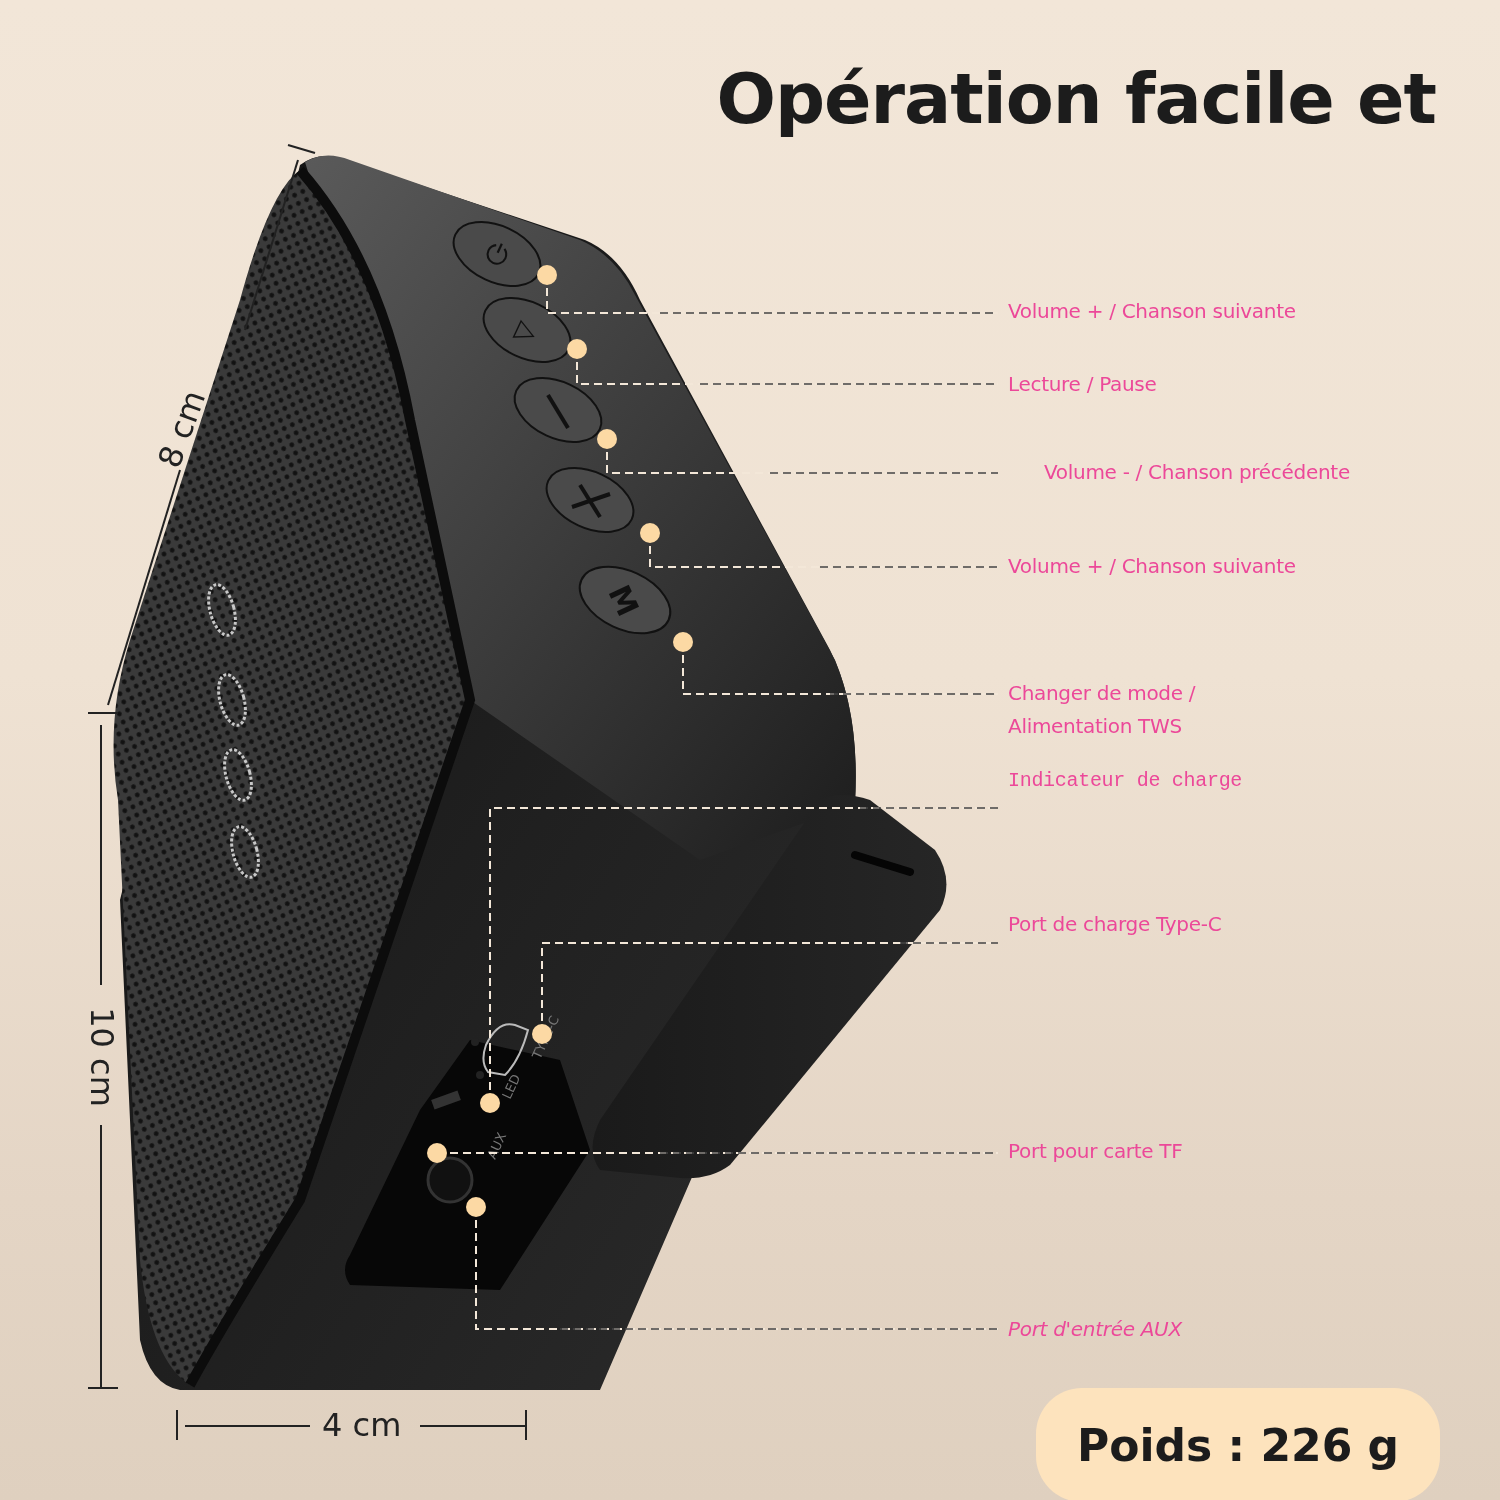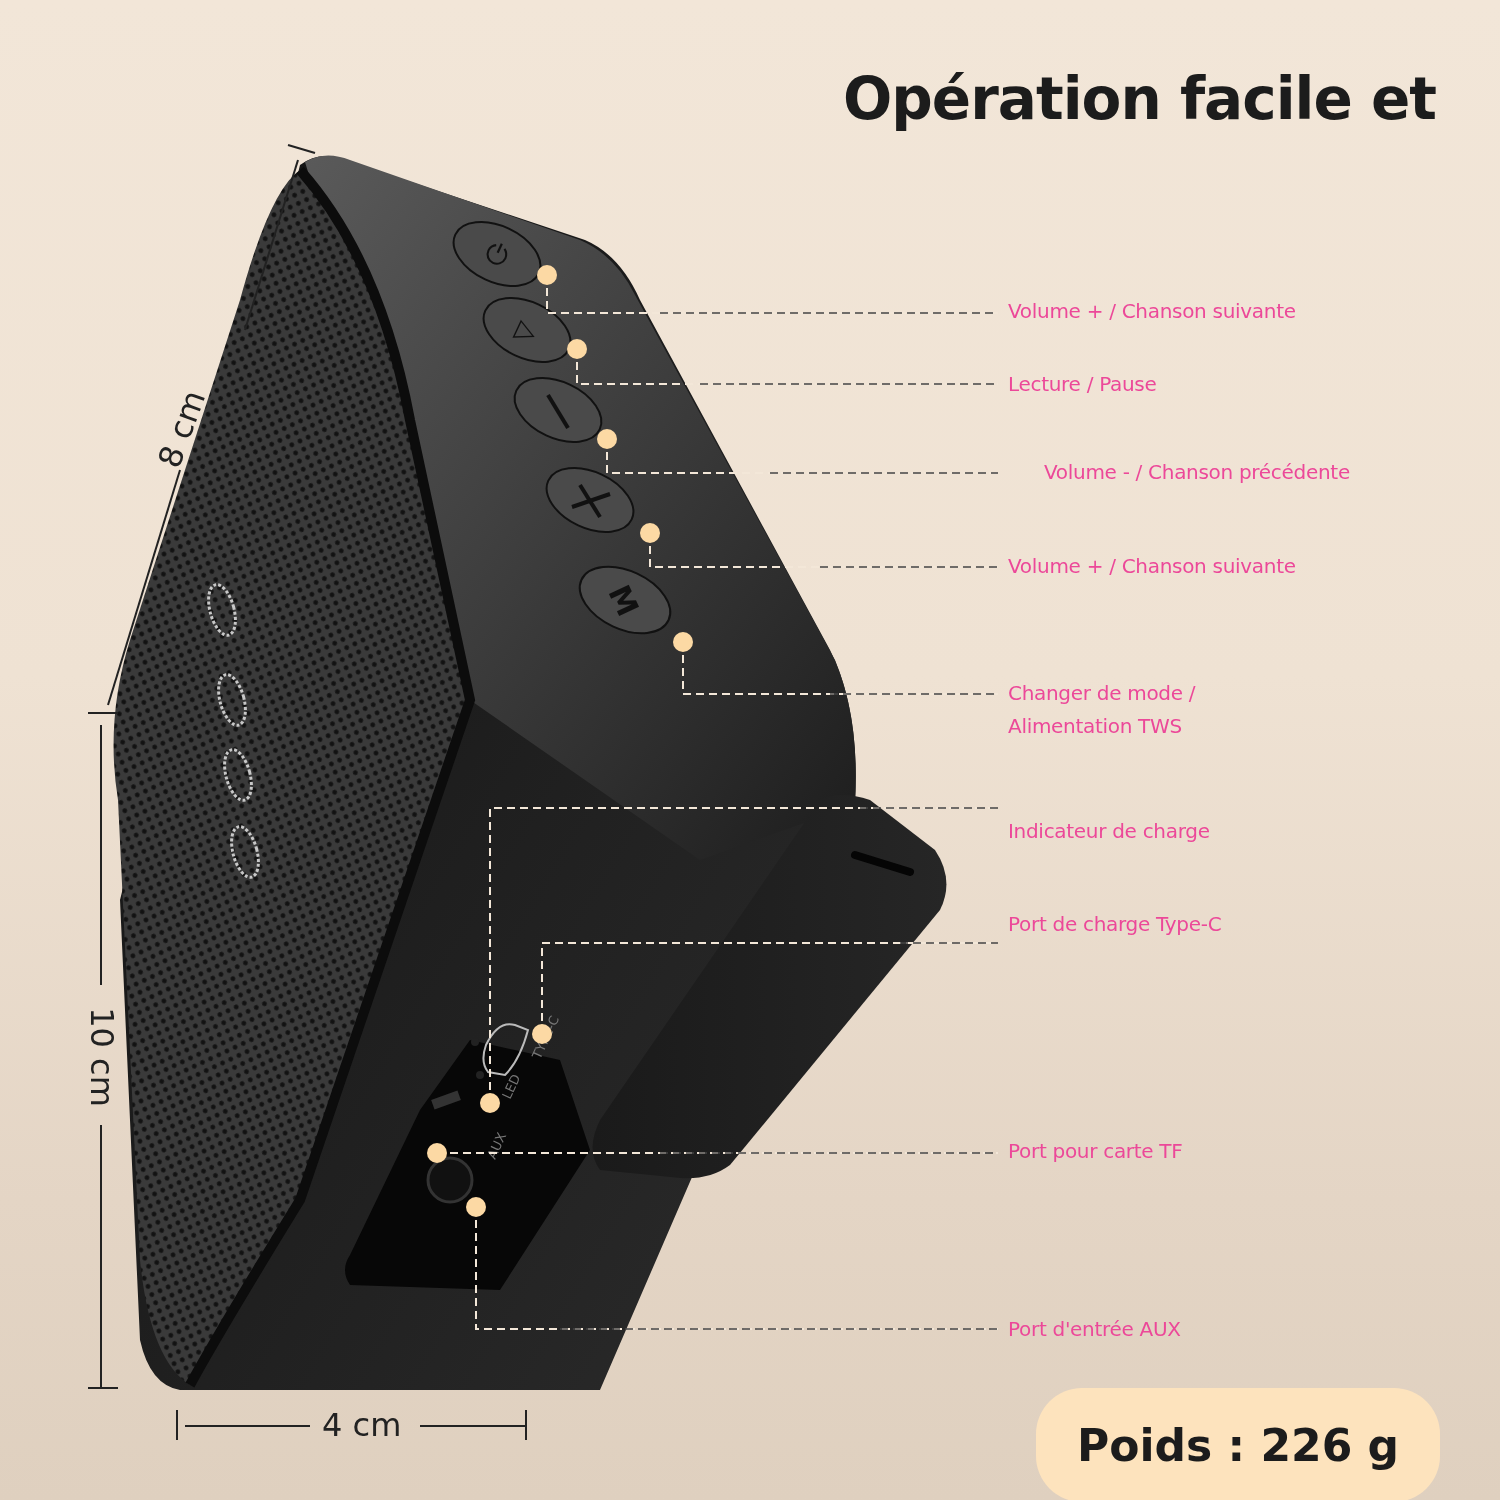--- a/index.html
+++ b/index.html
@@ -5,21 +5,21 @@
   html, body { margin: 0; padding: 0; }
   body {
     width: 1500px; height: 1500px; overflow: hidden; position: relative;
     background: linear-gradient(180deg, #f2e6d8 0%, #efe2d3 45%, #e4d5c5 80%, #dfd0bf 100%);
     font-family: "DejaVu Sans", "Liberation Sans", sans-serif;
     color: #1e1e1e;
   }
   .title {
     position: absolute; right: 64px; top: 48px; text-align: right;
     font-family: "DejaVu Sans", sans-serif; font-weight: 700;
-    font-size: 58px; line-height: 102px; letter-spacing: -1px; color: #1c1c1c;
+    font-size: 70px; line-height: 102px; letter-spacing: -1px; color: #1c1c1c;
   }
   .title div { white-space: nowrap; }
   svg.art { position: absolute; left: 0; top: 0; }
   .callout-label {
     position: absolute; left: 1008px; font-size: 20px; line-height: 34px;
     color: #ec4899; white-space: nowrap; font-family: "DejaVu Sans", sans-serif;
     letter-spacing: -0.3px;
   }
   .dim-label {
     position: absolute; font-size: 32px; color: #222; white-space: nowrap;
@@ -173,20 +173,20 @@
 <div class="dim-label" style="left:142px; top:410px; transform: rotate(-70deg); transform-origin: center;">8 cm</div>
 <div class="dim-label" style="left:52px; top:1038px; transform: rotate(90deg); transform-origin: center;">10 cm</div>
 <div class="dim-label" style="left:322px; top:1406px;">4 cm</div>
 
 <div class="callout-label" style="top:294px;">Volume + / Chanson suivante</div>
 <div class="callout-label" style="top:367px;">Lecture / Pause</div>
 <div class="callout-label" style="top:455px;margin-left:36px;">Volume - / Chanson précédente</div>
 <div class="callout-label" style="top:549px;">Volume + / Chanson suivante</div>
 <div class="callout-label" style="top:676px;">Changer de mode /</div>
 <div class="callout-label" style="top:709px;">Alimentation TWS</div>
-<div class="callout-label" style="top:814px;">Indicateur de charge</div>
+<div class="callout-label" style="top:764px;font-family:Liberation Mono, monospace;">Indicateur de charge</div>
 <div class="callout-label" style="top:907px;">Port de charge Type-C</div>
 <div class="callout-label" style="top:1134px;text-align:right;">Port pour carte TF</div>
-<div class="callout-label" style="top:1312px;">Port d'entrée AUX</div>
+<div class="callout-label" style="top:1312px;font-style:italic;">Port d'entrée AUX</div>
 
 <div class="weight-pill">
   <span>Poids : 226 g</span>
 </div>
 
 </body></html>

